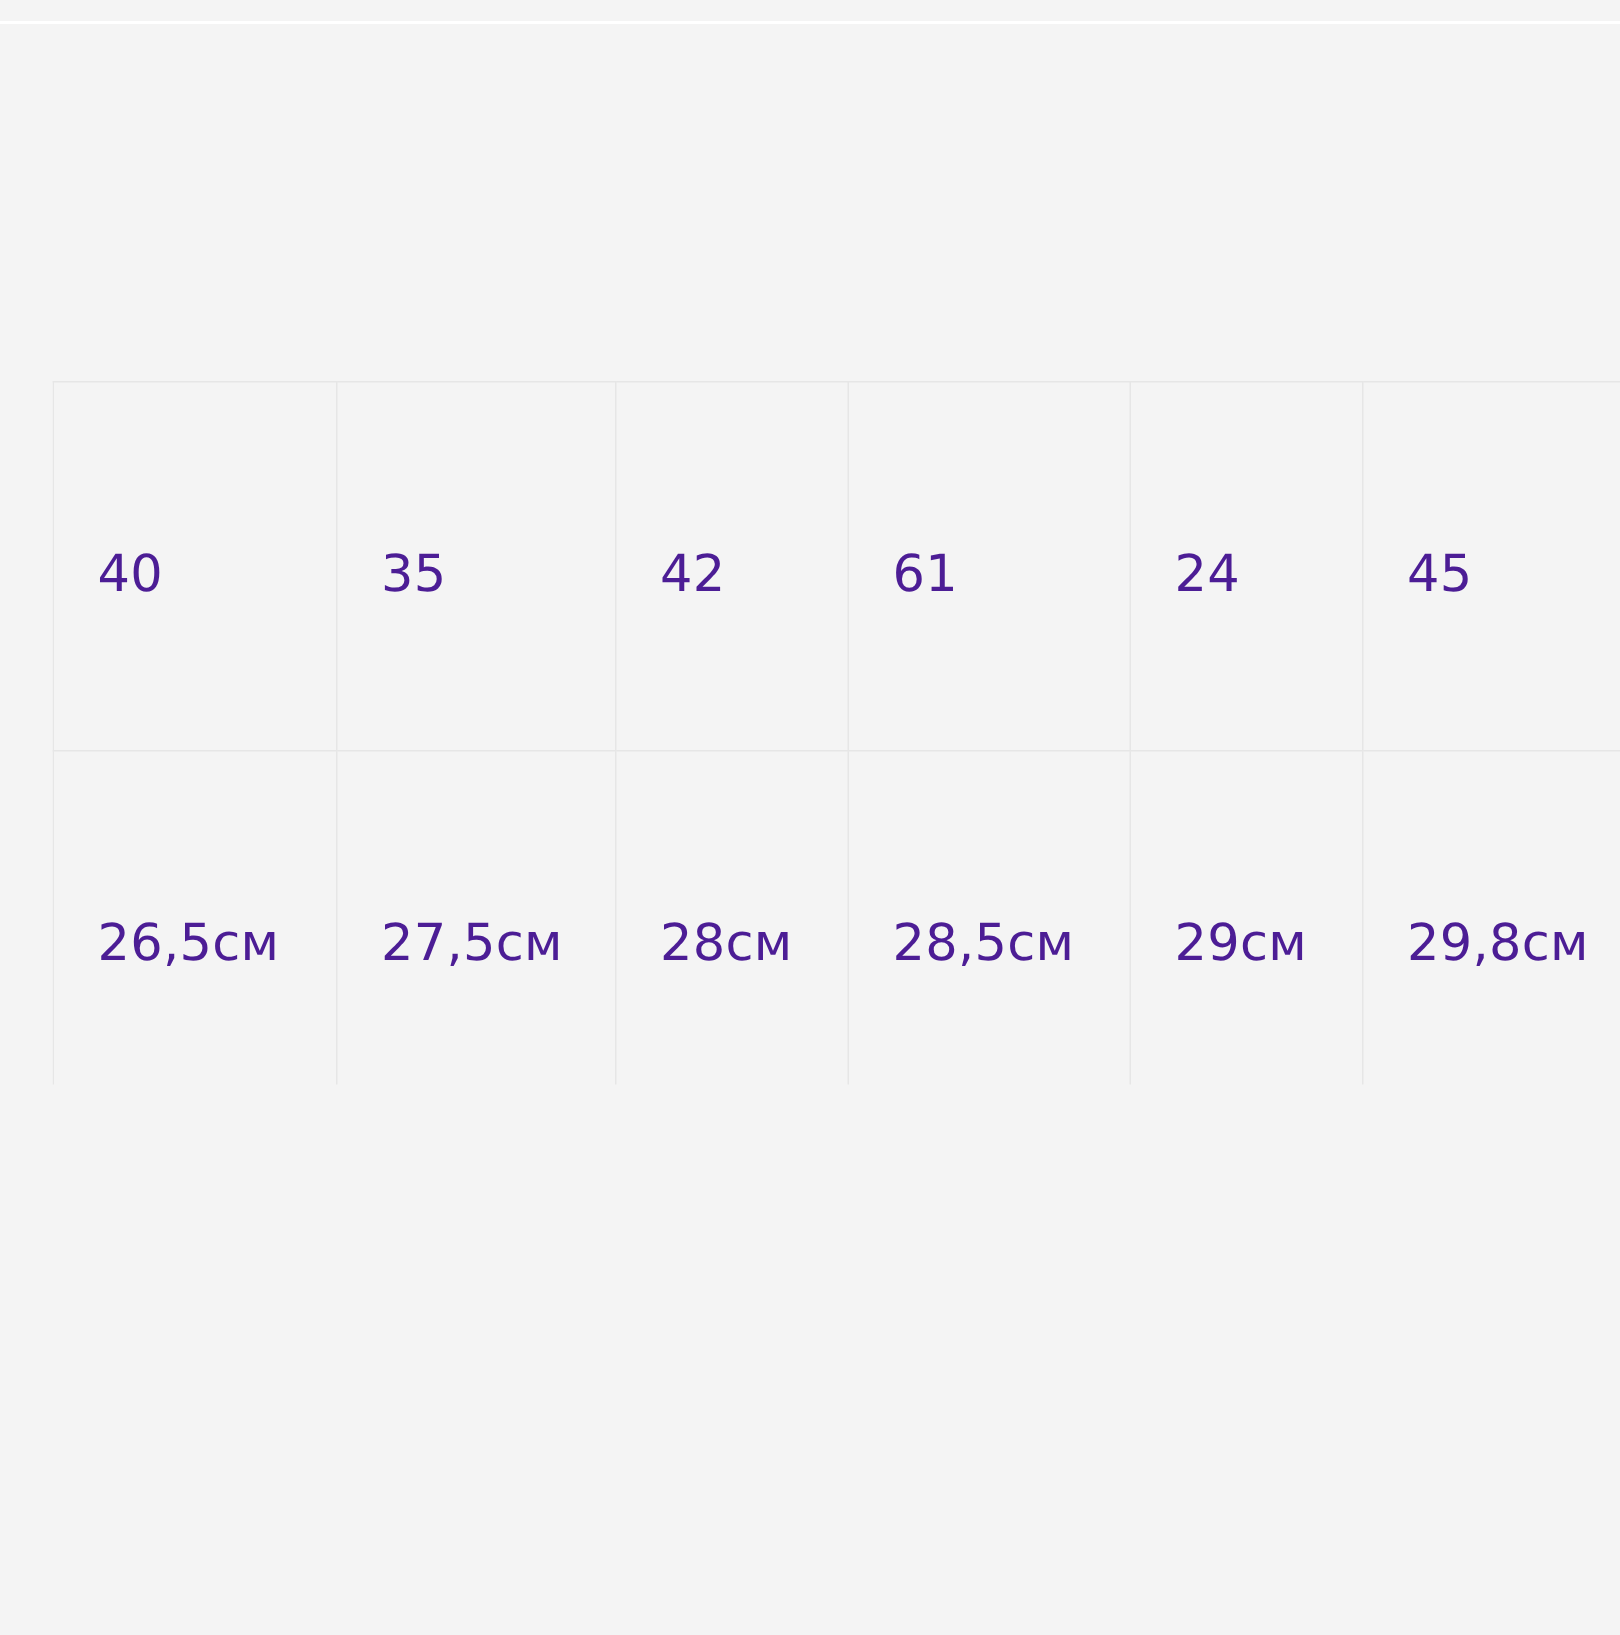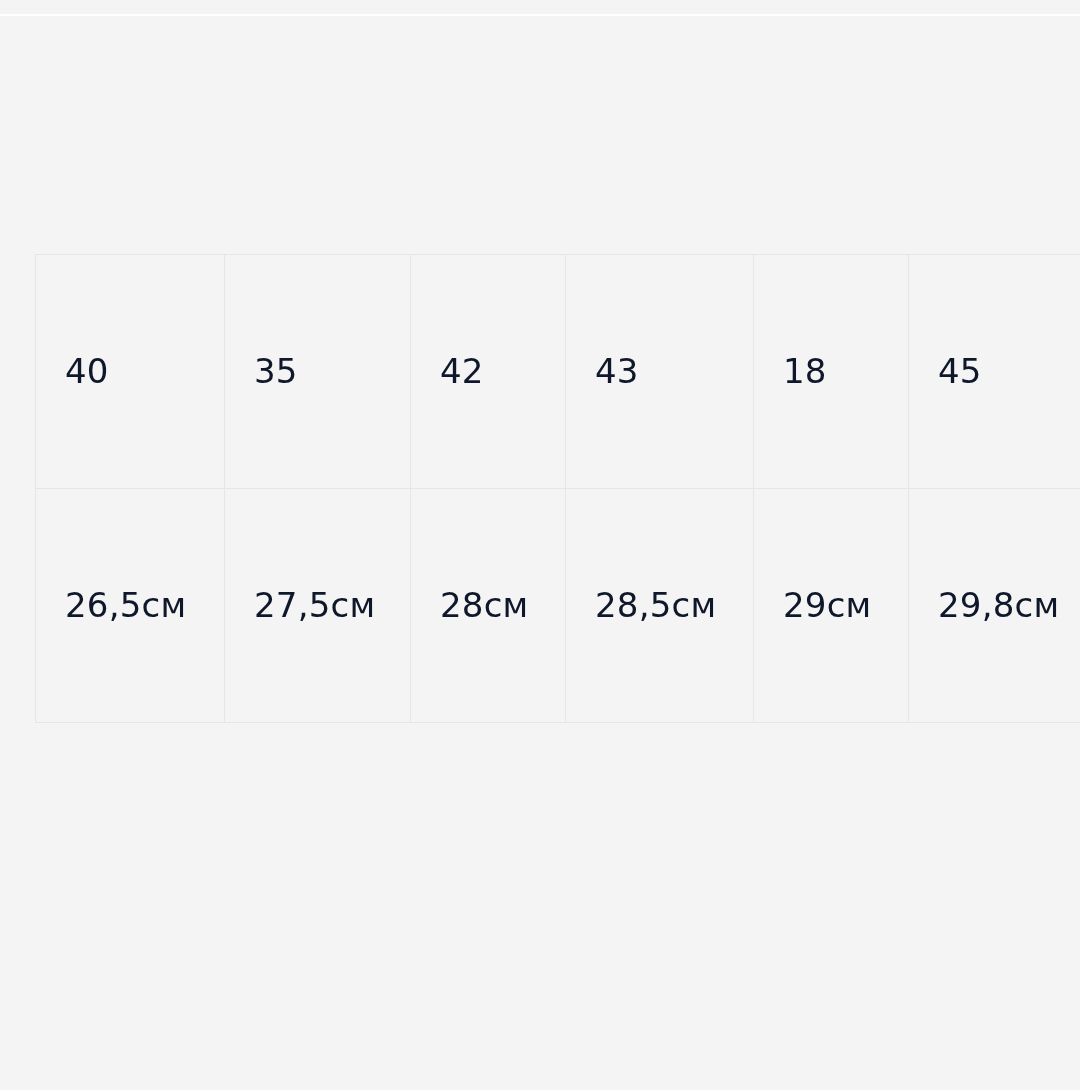--- a/index.html
+++ b/index.html
@@ -47,24 +47,24 @@
   table.size-table {
     border-collapse: collapse;
     table-layout: fixed;
     width: 1120px;          
     background: #f4f4f4;
   }
 
   table.size-table td {
     border: 1px solid #e6e6e6;
     height: 233px;
-    padding: 0 0 0 29px;
+    padding: 12px 0 0 29px;
     vertical-align: middle;
     text-align: left;
-    color: #0f172a;
+    color: #4c1d95;
     font-size: 34px;
     font-weight: 400;
     line-height: 1.2;
     letter-spacing: 0.2px;
     white-space: nowrap;
     background: #f4f4f4;
   }
 
   
   col.c0 { width: 189px; }
@@ -89,22 +89,22 @@
           <col class="c2">
         <col class="c3">
           <col class="c4">
           <col class="c5">
       </colgroup>
       <tbody>
         <tr>
           <td>40</td>
           <td>35</td>
           <td>42</td>
-          <td>43</td>
-          <td>18</td>
+          <td>61</td>
+          <td>24</td>
           <td>45</td>
         </tr>
         <tr>
           <td>26,5см</td>
           <td>27,5см</td>
           <td>28см</td>
           <td>28,5см</td>
           <td>29см</td>
           <td>29,8см</td>
         </tr>

